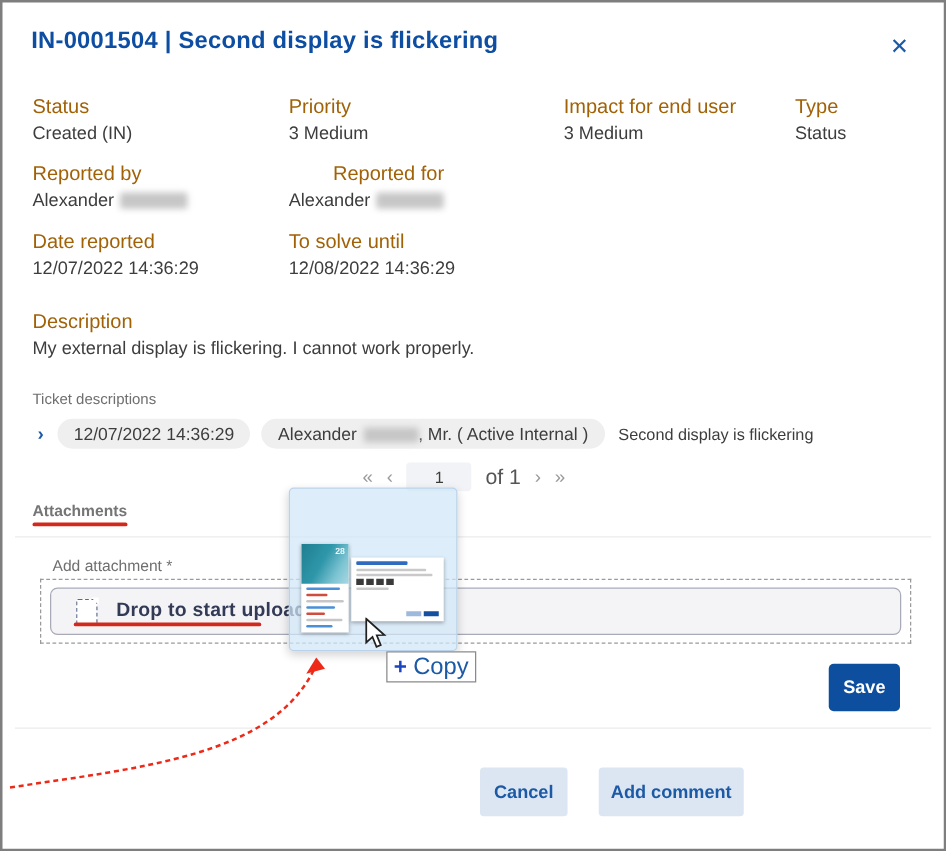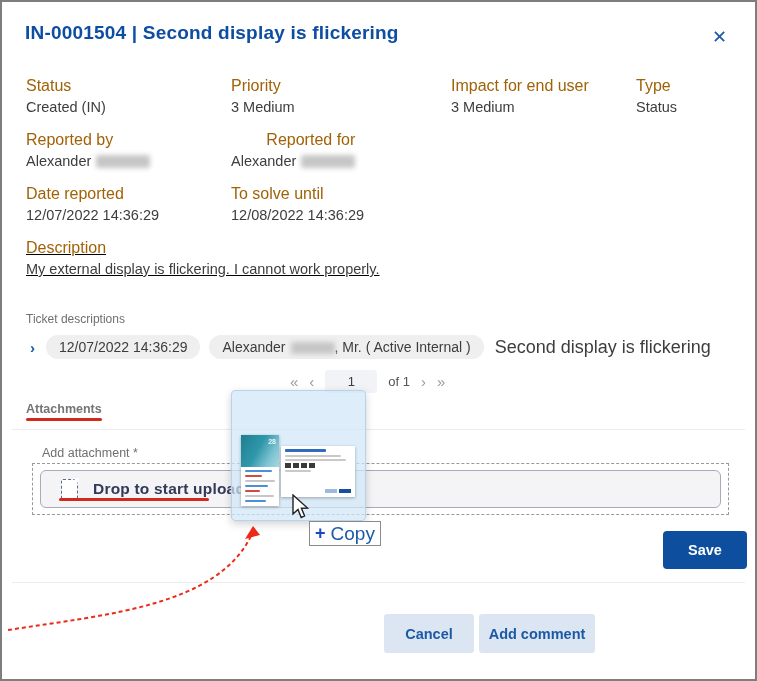--- a/index.html
+++ b/index.html
@@ -15,26 +15,26 @@
   .field .lbl { font-size:16px; color:#a16207; margin-bottom:4px; }
   .field .val { font-size:14.5px; color:#3d3d3d; white-space:nowrap; }
   .redacted { display:inline-block; width:54px; height:13px; margin-left:5px;
               background:#c6c6c6; border-radius:2px; filter:blur(2.5px); vertical-align:-2px; }
   .redacted.sm { width:44px; height:12px; }
   
   .td-label { position:absolute; left:24px; top:310px; font-size:12px; color:#6f6f6f; }
   .td-row { position:absolute; left:26px; top:333px; display:flex; align-items:center; gap:9px; }
   .expander { color:#1c5aa5; font-size:15px; font-weight:bold; cursor:pointer; padding:0 2px; }
   .pill { background:#efefef; border-radius:13px; padding:4px 13px; font-size:14px; color:#3d3d3d; white-space:nowrap; }
-  .td-text { font-size:18px; color:#3d3d3d; margin-left:2px; white-space:nowrap; }
+  .td-text { font-size:13px; color:#3d3d3d; margin-left:2px; white-space:nowrap; }
   
   .pager { position:absolute; left:288px; top:368px; display:flex; align-items:center; gap:11px; }
   .pg-btn { color:#9a9a9a; font-size:15px; cursor:pointer; line-height:1; }
   .pg-box { width:52px; height:23px; background:#f1f3f6; border-radius:3px; display:flex; align-items:center; justify-content:center; font-size:13px; color:#3d3d3d; }
-  .pg-of { font-size:13px; color:#555; }
+  .pg-of { font-size:17px; color:#555; }
   
   .att-head { position:absolute; left:24px; top:400px; font-size:12.5px; font-weight:bold; color:#757575; }
   .red-underline { position:absolute; height:2.5px; background:#d3291c; border-radius:2px; }
   .ru-att { left:24px; top:416px; width:76px; }
   .ru-drop { left:57px; top:496px; width:150px; }
   .divider { position:absolute; left:10px; right:10px; height:1px; background:#ececec; }
   .add-lbl { position:absolute; left:40px; top:444px; font-size:12.5px; color:#6f6f6f; }
   .dropzone-outer { position:absolute; left:30px; top:461px; width:697px; height:52px; border:1px dashed #9a9a9a; box-sizing:border-box; }
   .dropzone-inner { position:absolute; left:7px; top:6px; width:681px; height:38px; box-sizing:border-box;
                     border:1px solid #a9aab8; border-radius:6px; background:#f4f4f6;
@@ -65,22 +65,22 @@
   .copy-badge { position:absolute; left:307px; top:519px; width:72px; height:25px; z-index:7;
                 background:#fff; border:1px solid #8a8a8a; box-sizing:border-box;
                 display:flex; align-items:center; justify-content:center; gap:5px; }
   .copy-badge .plus { color:#1a46c2; font-size:18px; font-weight:bold; line-height:1; margin-top:-1px; }
   .copy-badge .txt { color:#1c5aa5; font-size:19px; }
   
   .btn { position:absolute; display:flex; align-items:center; justify-content:center;
          font-size:14.5px; border-radius:4px; cursor:pointer; box-sizing:border-box; }
   .btn-primary { background:#0d4f9e; color:#ffffff; font-weight:bold; }
   .btn-light { background:#dce6f2; color:#1c5aa5; font-weight:bold; border-radius:3px; }
-  .btn-save { left:661px; top:529px; width:84px; height:38px; }
-  .btn-cancel { left:382px; top:612px; width:90px; height:39px; }
+  .btn-save { left:661px; top:529px; width:57px; height:38px; }
+  .btn-cancel { left:382px; top:612px; width:70px; height:39px; }
   .btn-addcomment { left:477px; top:612px; width:116px; height:39px; }
   .btn-showdetails { left:616px; top:612px; width:119px; height:39px; }
   .arrow-svg { position:absolute; left:0; top:0; width:757px; height:681px; pointer-events:none; z-index:6; }
 </style>
 </head>
 <body>
 
 <div class="screen">
 
   <div class="title">IN-0001504 | Second display is flickering</div>
@@ -114,21 +114,21 @@
 
   <div class="field" style="left:24px; top:183px;">
     <div class="lbl">Date reported</div>
     <div class="val">12/07/2022 14:36:29</div>
   </div>
   <div class="field" style="left:229px; top:183px;">
     <div class="lbl">To solve until</div>
     <div class="val">12/08/2022 14:36:29</div>
   </div>
 
-  <div class="field" style="left:24px; top:237px;text-decoration:underline;">
+  <div class="field" style="left:24px; top:247px;">
     <div class="lbl">Description</div>
     <div class="val">My external display is flickering. I cannot work properly.</div>
   </div>
 
   <div class="td-label">Ticket descriptions</div>
   <div class="td-row">
     <span class="expander">›</span>
     <span class="pill">12/07/2022 14:36:29</span>
     <span class="pill"><span>Alexander</span><span class="redacted sm"></span><span>, Mr. ( Active Internal )</span></span>
     <span class="td-text">Second display is flickering</span>

